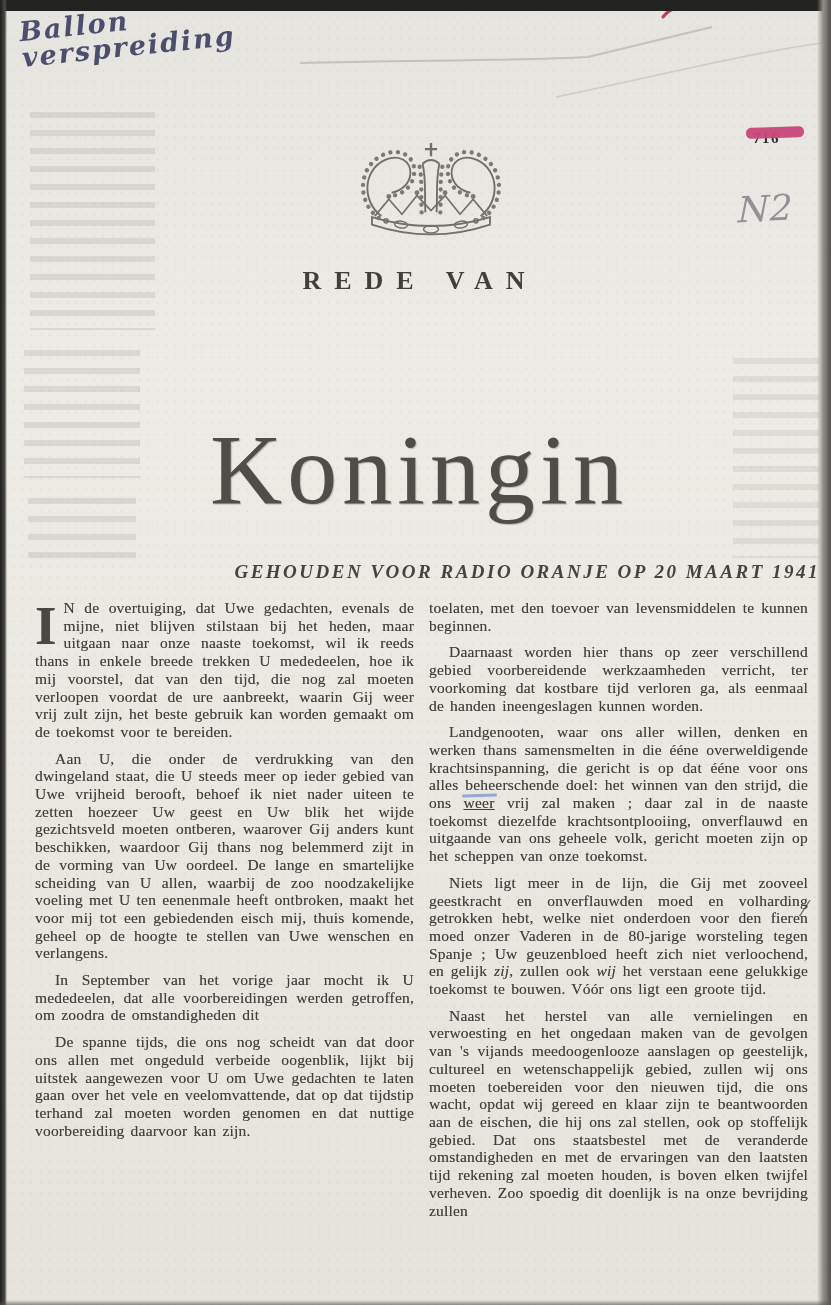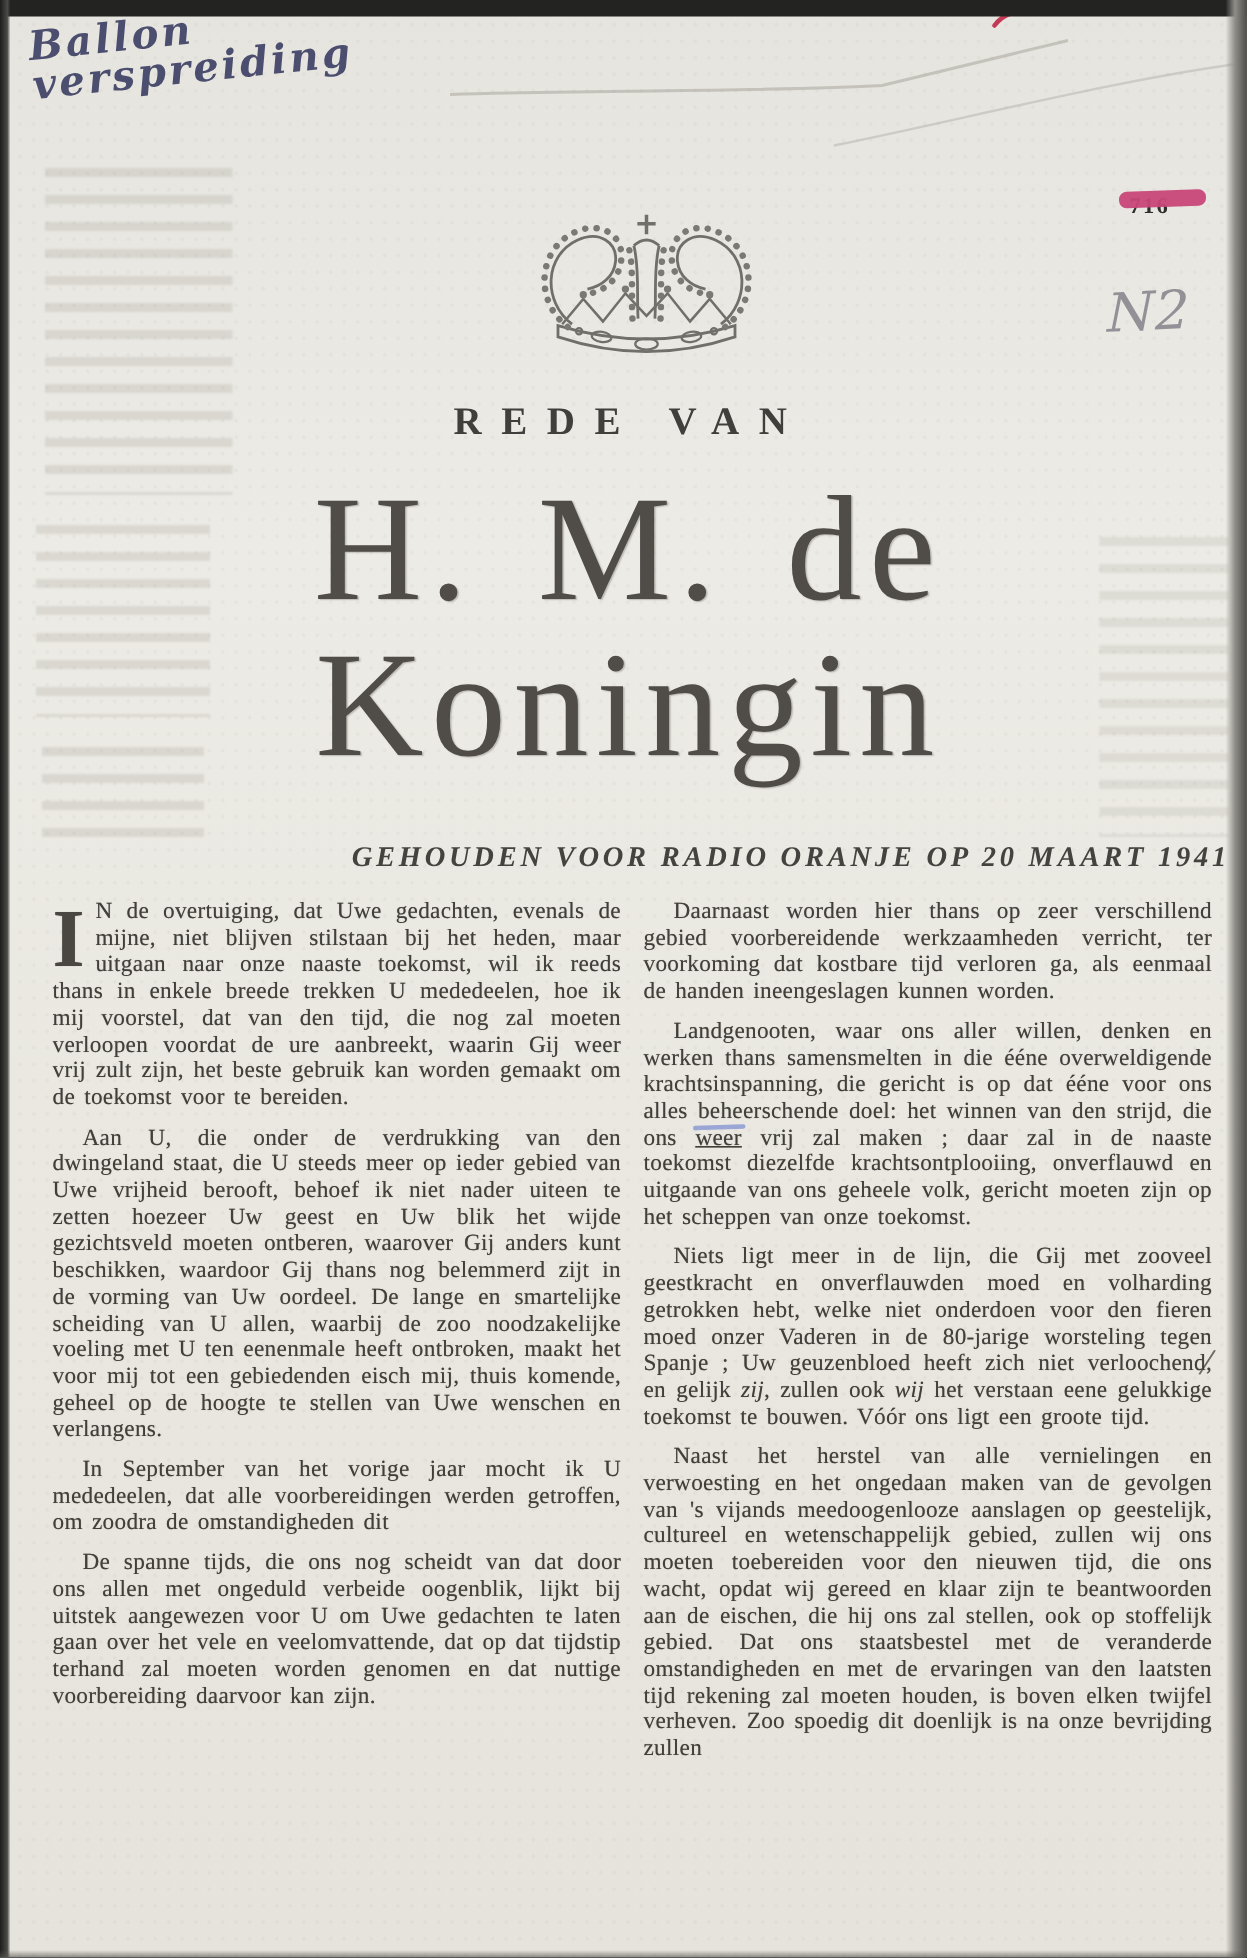--- a/index.html
+++ b/index.html
@@ -114,32 +114,32 @@
     <g fill="none" stroke="#716f69" stroke-width="1.6">
       <ellipse cx="68" cy="101" rx="7" ry="3.6" transform="rotate(8 68 101)"></ellipse>
       <ellipse cx="100" cy="106" rx="8" ry="4"></ellipse>
       <ellipse cx="132" cy="101" rx="7" ry="3.6" transform="rotate(-8 132 101)"></ellipse>
       <circle cx="52" cy="97" r="2.2"></circle>
         <circle cx="148" cy="97" r="2.2"></circle>
     </g>
   </svg>
 
   <div class="kicker">REDE VAN</div>
-  <div class="title title1">H. M. de</div>
   <div class="title title2">Koningin</div>
   <div class="subtitle">GEHOUDEN VOOR RADIO ORANJE OP 20 MAART 1941</div>
 
   <div class="columns">
     <div class="col" id="col-left">
         <p class="para"><span class="dropcap">I</span><span>N de overtuiging, dat Uwe gedachten, evenals de mijne, niet blijven stilstaan bij het heden, maar uitgaan naar onze naaste toekomst, wil ik reeds thans in enkele breede trekken U mededeelen, hoe ik mij voorstel, dat van den tijd, die nog zal moeten verloopen voordat de ure aanbreekt, waarin Gij weer vrij zult zijn, het beste gebruik kan worden gemaakt om de toekomst voor te bereiden.</span></p>
         <p class="para indent"><span>Aan U, die onder de verdrukking van den dwingeland staat, die U steeds meer op ieder gebied van Uwe vrijheid berooft, behoef ik niet nader uiteen te zetten hoezeer Uw geest en Uw blik het wijde gezichtsveld moeten ontberen, waarover Gij anders kunt beschikken, waardoor Gij thans nog belemmerd zijt in de vorming van Uw oordeel. De lange en smartelijke scheiding van U allen, waarbij de zoo noodzakelijke voeling met U ten eenenmale heeft ontbroken, maakt het voor mij tot een gebiedenden eisch mij, thuis komende, geheel op de hoogte te stellen van Uwe wenschen en verlangens.</span></p>
         <p class="para indent"><span>In September van het vorige jaar mocht ik U mededeelen, dat alle voorbereidingen werden getroffen, om zoodra de omstandigheden dit</span></p>
         <p class="para indent"><span>De spanne tijds, die ons nog scheidt van dat door ons allen met ongeduld verbeide oogenblik, lijkt bij uitstek aangewezen voor U om Uwe gedachten te laten gaan over het vele en veelomvattende, dat op dat tijdstip terhand zal moeten worden genomen en dat nuttige voorbereiding daarvoor kan zijn.</span></p>
       </div>
     <div class="col" id="col-right">
+        <p class="para"><span>toelaten, met den toevoer van levensmiddelen te kunnen beginnen.</span></p>
         <p class="para indent"><span>Daarnaast worden hier thans op zeer verschillend gebied voorbereidende werkzaamheden verricht, ter voorkoming dat kostbare tijd verloren ga, als eenmaal de handen ineengeslagen kunnen worden.</span></p>
         <p class="para indent"><span>Landgenooten, waar ons aller willen, denken en werken thans samensmelten in die ééne overweldigende krachtsinspanning, die gericht is op dat ééne voor ons alles beheerschende doel: het winnen van den strijd, die ons </span><span class="blue-mark">weer</span><span> vrij zal maken ; daar zal in de naaste toekomst diezelfde krachtsontplooiing, onverflauwd en uitgaande van ons geheele volk, gericht moeten zijn op het scheppen van onze toekomst.</span></p>
         <p class="para indent"><span>Niets ligt meer in de lijn, die Gij met zooveel geestkracht en onverflauwden moed en volharding getrokken hebt, welke niet onderdoen voor den fieren moed onzer Vaderen in de 80-jarige worsteling tegen Spanje ; Uw geuzenbloed heeft zich niet verloochend, en gelijk </span><span class="italic">zij</span><span>, zullen ook </span><span class="italic">wij</span><span> het verstaan eene gelukkige toekomst te bouwen. Vóór ons ligt een groote tijd.</span></p>
         <p class="para indent"><span>Naast het herstel van alle vernielingen en verwoesting en het ongedaan maken van de gevolgen van 's vijands meedoogenlooze aanslagen op geestelijk, cultureel en wetenschappelijk gebied, zullen wij ons moeten toebereiden voor den nieuwen tijd, die ons wacht, opdat wij gereed en klaar zijn te beantwoorden aan de eischen, die hij ons zal stellen, ook op stoffelijk gebied. Dat ons staatsbestel met de veranderde omstandigheden en met de ervaringen van den laatsten tijd rekening zal moeten houden, is boven elken twijfel verheven. Zoo spoedig dit doenlijk is na onze bevrijding zullen</span></p>
       </div>
   </div>
 
   <svg class="marks" viewBox="0 0 831 1305">
     <path d="M663 17 C 669 9, 680 5, 689 9" stroke="#c23a55" stroke-width="3" fill="none" stroke-linecap="round"></path>
     <path d="M300 63 C 400 60, 520 61, 588 57 L 712 27" stroke="#a29f97" stroke-width="2" opacity="0.5" fill="none"></path>

